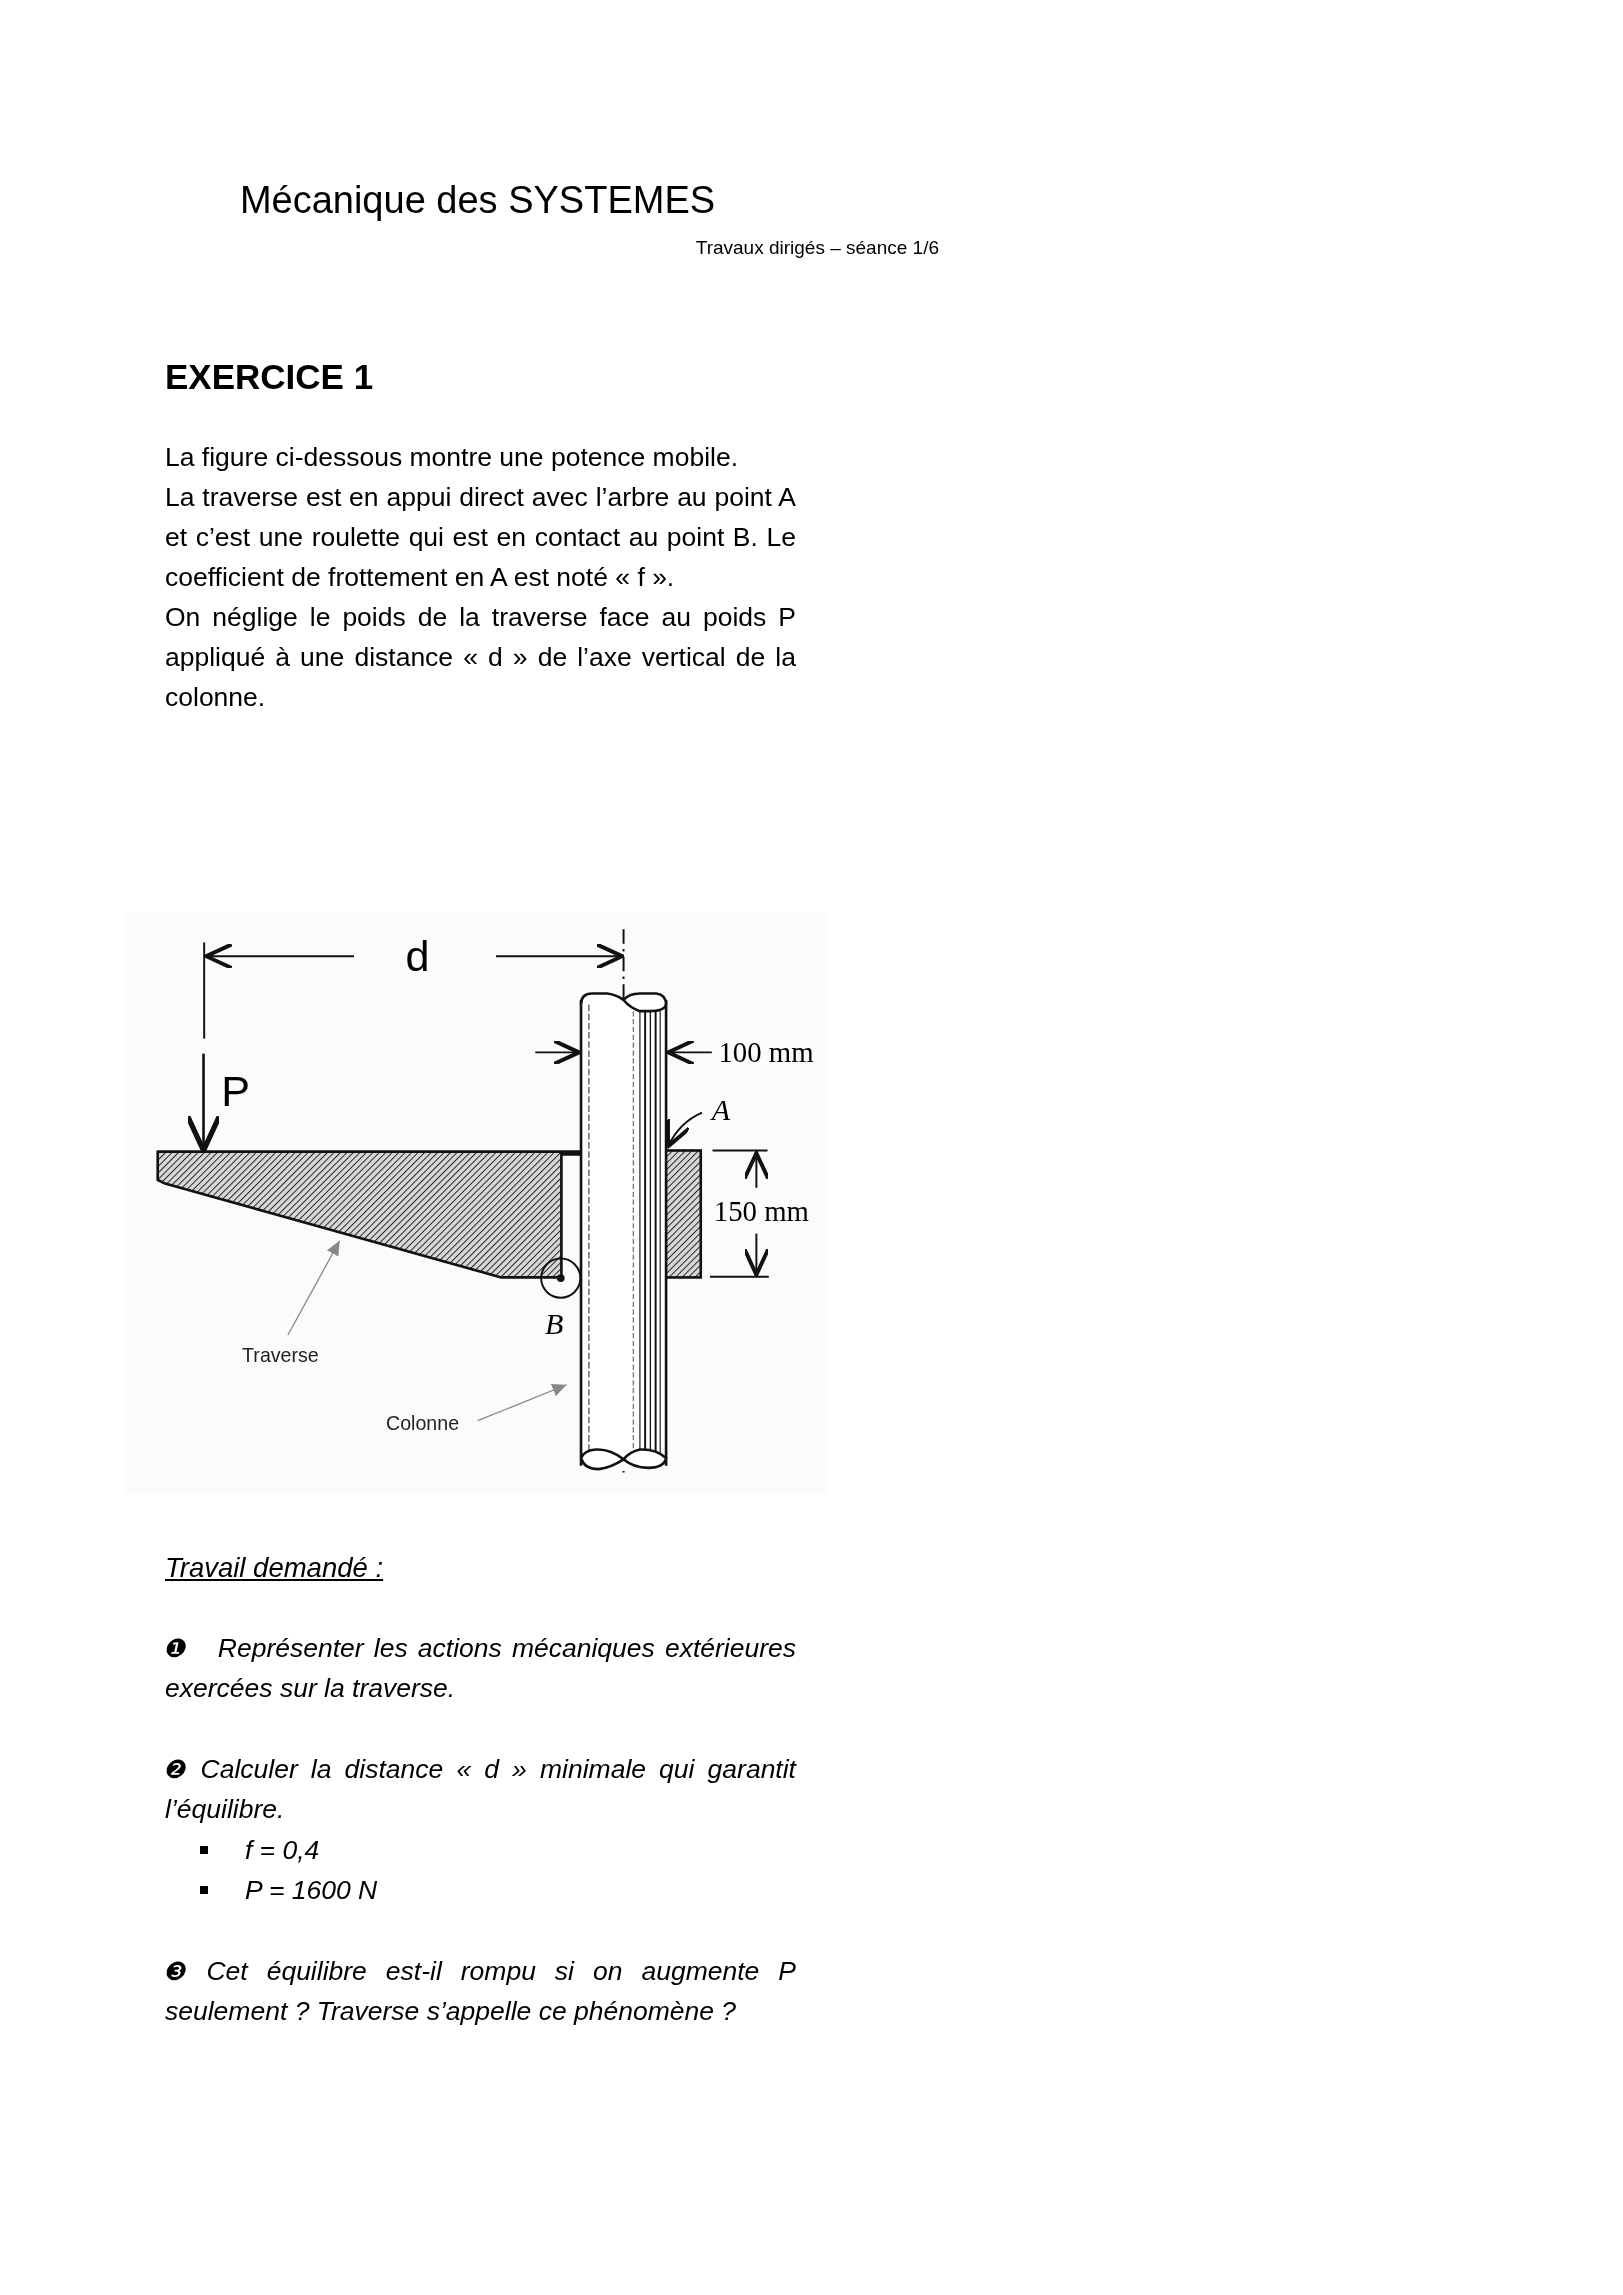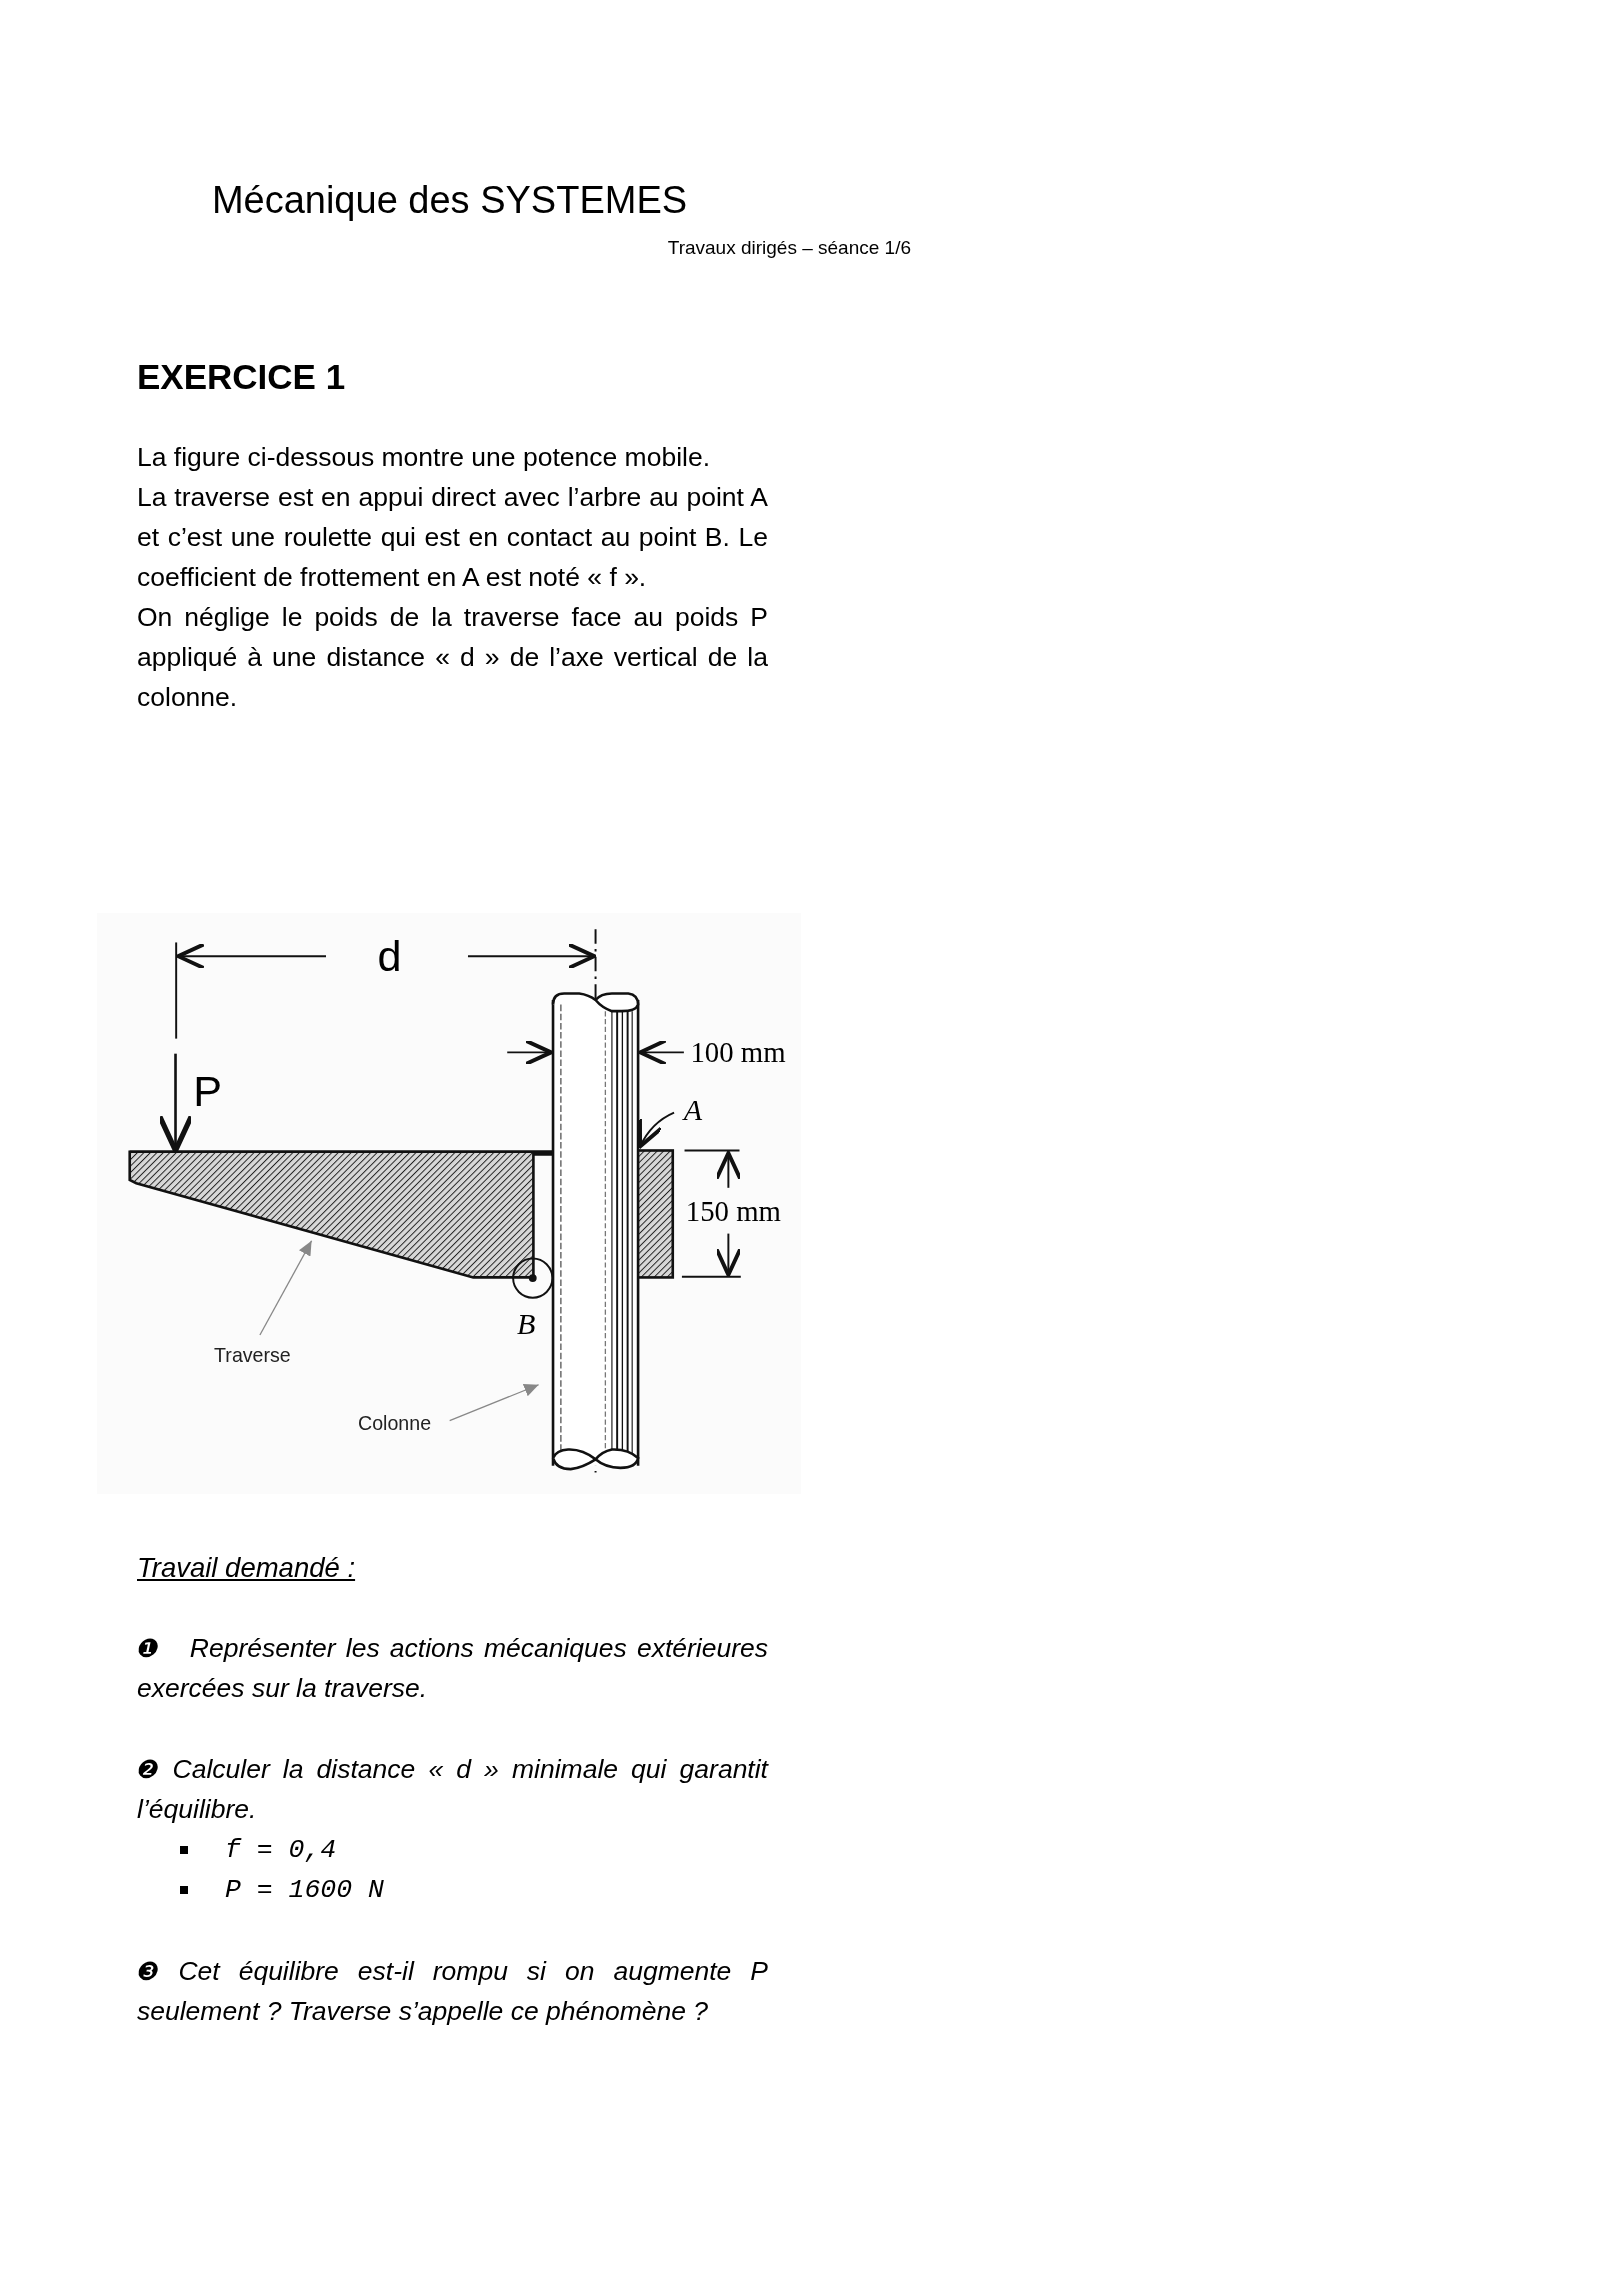--- a/index.html
+++ b/index.html
@@ -1,30 +1,30 @@
 <!DOCTYPE html>
 <html style="font-size:10.5px"><head>
 <meta charset="utf-8">
 <style>
   html, body { margin: 0; padding: 0; background: #ffffff; }
   body { width: 1623px; height: 2295px; position: relative; overflow: hidden;
          font-family: "Liberation Sans", sans-serif; color: #000; }
-  .abs { position: absolute; }
+  .abs { position: absolute; margin-left: 28px; }
   .title { left: 0; width: 899px; top: 177px; text-align: center; font-size: 38px; line-height: 46px; }
   .subtitle { left: 12px; width: 899px; top: 229px; text-align: right; font-size: 19px; line-height: 37px; }
   .exercise { left: 137px; top: 358px; font-size: 35px; font-weight: bold; line-height: 37px; }
   .para { left: 137px; width: 631px; font-size: 26.5px; line-height: 40px; text-align: justify; }
   .para p { margin: 0; }
   .figure { left: 97px; top: 913px; width: 704px; height: 581px; background: #fbfbfb; }
   .figure svg { position: absolute; left: 0; top: 0; }
   .work-title { left: 137px; top: 1549px; font-size: 27.5px; font-style: italic; text-decoration: underline; line-height: 38px; }
   .q { left: 137px; width: 631px; font-size: 26.5px; font-style: italic; line-height: 40px; text-align: justify; }
   .q p { margin: 0; }
   .num { font-style: normal; display: inline-block; transform: skewX(-12deg); font-size: 25px; }
-  .bullets { left: 180px; font-size: 26.5px; font-style: italic; line-height: 40px; font-family: Liberation Mono, monospace; }
+  .bullets { left: 172px; font-size: 26.5px; font-style: italic; line-height: 40px; }
   .bullet-row { display: flex; align-items: center; height: 40px; }
   .bullet-mark { width: 7.9px; height: 7.9px; background: #000; margin-right: 37px; }
   svg text { font-family: "Liberation Serif", serif; }
 </style>
 </head>
 <body>
 
 <div class="abs title">Mécanique des SYSTEMES</div>
 <div class="abs subtitle">Travaux dirigés – séance 1/6</div>
 

